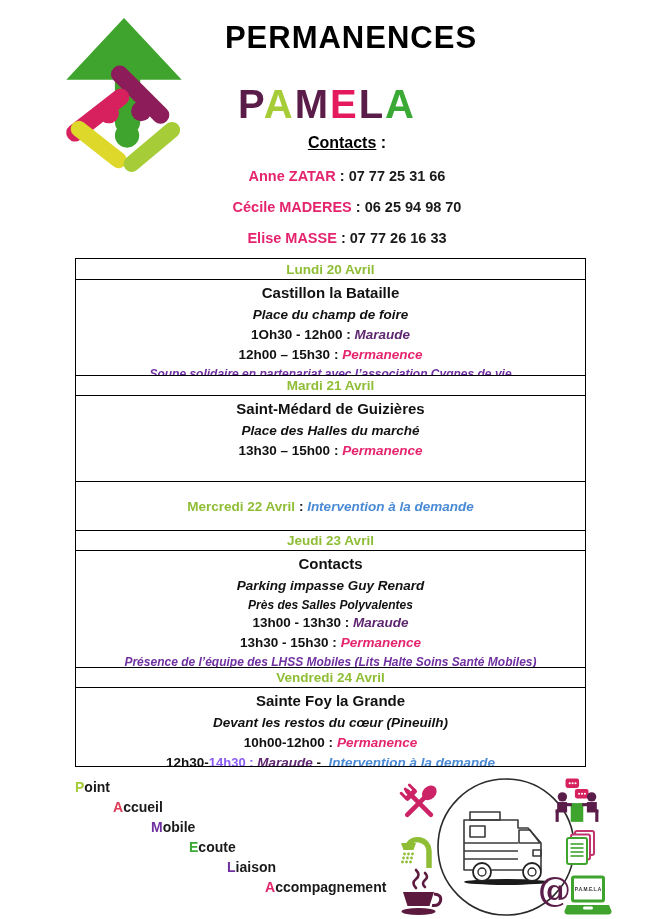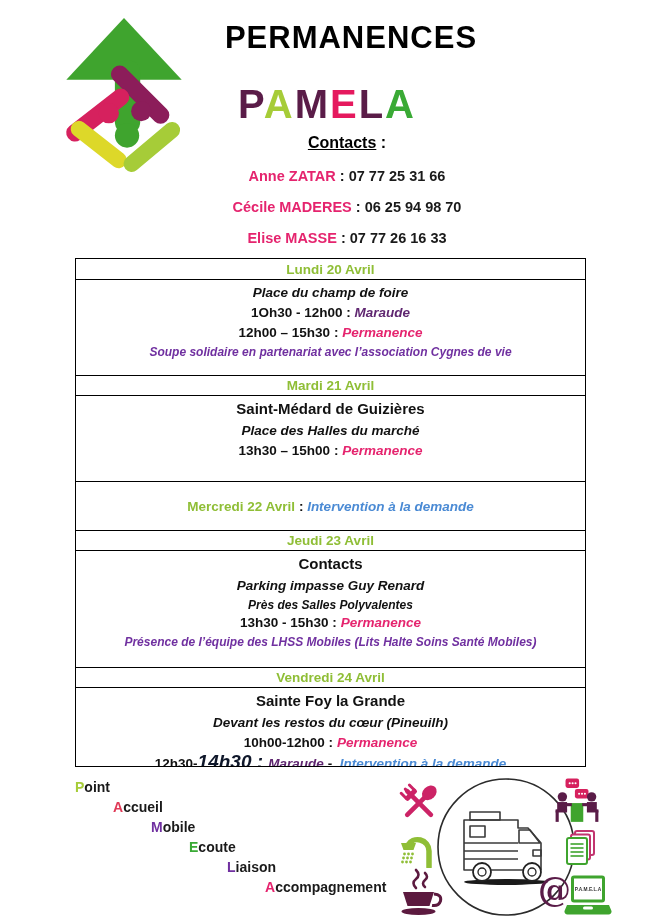--- a/index.html
+++ b/index.html
@@ -38,21 +38,21 @@
   .content-row{padding-top:2px;overflow:hidden;}
   .sched-line{text-align:center;height:20px;line-height:20px;white-space:pre;}
   .sched-line.first{height:22px;line-height:22px;}
   .sched-line.sm{height:17px;line-height:17px;}
   .seg-day{font-weight:700;font-size:13.5px;color:#8fbe36;}
   .seg-colon{font-weight:700;font-size:13.5px;color:#111;}
   .seg-city{font-weight:700;font-size:15px;color:#111;}
   .seg-place{font-weight:700;font-style:italic;font-size:13.5px;color:#111;}
   .seg-place-sm{font-weight:700;font-style:italic;font-size:12px;color:#111;}
   .seg-time{font-weight:700;font-size:13.5px;color:#111;}
-  .seg-time-i{font-weight:700;font-style:italic;font-size:19px;color:#0f172a;}
+  .seg-time-i{font-weight:700;font-size:13px;color:#8b5cf6;}
   .seg-maraude{font-weight:700;font-style:italic;font-size:13.5px;color:#5f2670;}
   .seg-perm{font-weight:700;font-style:italic;font-size:13.5px;color:#e5246e;}
   .seg-blue{font-weight:700;font-style:italic;font-size:13.5px;color:#4a8ad4;text-align:right;}
   .seg-note{font-weight:700;font-style:italic;font-size:12px;color:#7030a0;}
   
   .acronym{position:absolute;left:75px;top:777px;}
   .acronym-line{height:20px;line-height:20px;font-size:14px;}
   .acronym-letter{font-weight:700;}
   .acronym-rest{font-weight:600;color:#1a1a1a;}
   
@@ -103,37 +103,39 @@
     <div class="contact-list">
         <div class="contact-entry"><span class="contact-name" style="color: rgb(229, 36, 110);">Anne ZATAR</span><span class="contact-phone"> : 07 77 25 31 66</span></div>
         <div class="contact-entry"><span class="contact-name" style="color: rgb(229, 36, 110);">Cécile MADERES</span><span class="contact-phone"> : 06 25 94 98 70</span></div>
         <div class="contact-entry"><span class="contact-name" style="color: rgb(229, 36, 110);">Elise MASSE</span><span class="contact-phone"> : 07 77 26 16 33</span></div>
       </div>
   </div>
 
   <div class="schedule">
       <div class="sched-row day-row" style="height: 20px;"><span class="seg-day">Lundi 20 Avril</span></div>
       <div class="sched-row content-row" style="height: 96px;">
+        <div class="sched-line first"><span class="seg-city">Castillon la Bataille</span></div>
         <div class="sched-line "><span class="seg-place">Place du champ de foire</span></div>
         <div class="sched-line "><span class="seg-time">1Oh30 - 12h00 : </span><span class="seg-maraude">Maraude</span></div>
         <div class="sched-line "><span class="seg-time">12h00 – 15h30 : </span><span class="seg-perm">Permanence</span></div>
         <div class="sched-line sm"><span class="seg-note">Soupe solidaire en partenariat avec l’association Cygnes de vie</span></div>
       </div>
       <div class="sched-row day-row" style="height: 20px;"><span class="seg-day">Mardi 21 Avril</span></div>
       <div class="sched-row content-row" style="height: 86px;">
         <div class="sched-line first"><span class="seg-city">Saint-Médard de Guizières</span></div>
         <div class="sched-line "><span class="seg-place">Place des Halles du marché</span></div>
         <div class="sched-line "><span class="seg-time">13h30 – 15h00 : </span><span class="seg-perm">Permanence</span></div>
       </div>
       <div class="sched-row day-row" style="height: 49px;"><span class="seg-day">Mercredi 22 Avril</span><span class="seg-colon"> : </span><span class="seg-blue">Intervention à la demande</span></div>
       <div class="sched-row day-row" style="height: 20px;"><span class="seg-day">Jeudi 23 Avril</span></div>
       <div class="sched-row content-row" style="height: 117px;">
         <div class="sched-line first"><span class="seg-city">Contacts</span></div>
         <div class="sched-line "><span class="seg-place">Parking impasse Guy Renard</span></div>
         <div class="sched-line sm"><span class="seg-place-sm">Près des Salles Polyvalentes</span></div>
+        <div class="sched-line "><span class="seg-time">13h00 - 13h30 : </span><span class="seg-maraude">Maraude</span></div>
         <div class="sched-line "><span class="seg-time">13h30 - 15h30 : </span><span class="seg-perm">Permanence</span></div>
         <div class="sched-line sm"><span class="seg-note">Présence de l’équipe des LHSS Mobiles (Lits Halte Soins Santé Mobiles)</span></div>
       </div>
       <div class="sched-row day-row" style="height: 20px;"><span class="seg-day">Vendredi 24 Avril</span></div>
       <div class="sched-row content-row" style="height: 79px;">
         <div class="sched-line first"><span class="seg-city">Sainte Foy la Grande</span></div>
         <div class="sched-line "><span class="seg-place">Devant les restos du cœur (Pineuilh)</span></div>
         <div class="sched-line "><span class="seg-time">10h00-12h00 : </span><span class="seg-perm">Permanence</span></div>
         <div class="sched-line "><span class="seg-time">12h30-</span><span class="seg-time-i">14h30 : </span><span class="seg-maraude">Maraude</span><span class="seg-time"> -  </span><span class="seg-blue">Intervention à la demande</span></div>
       </div>

